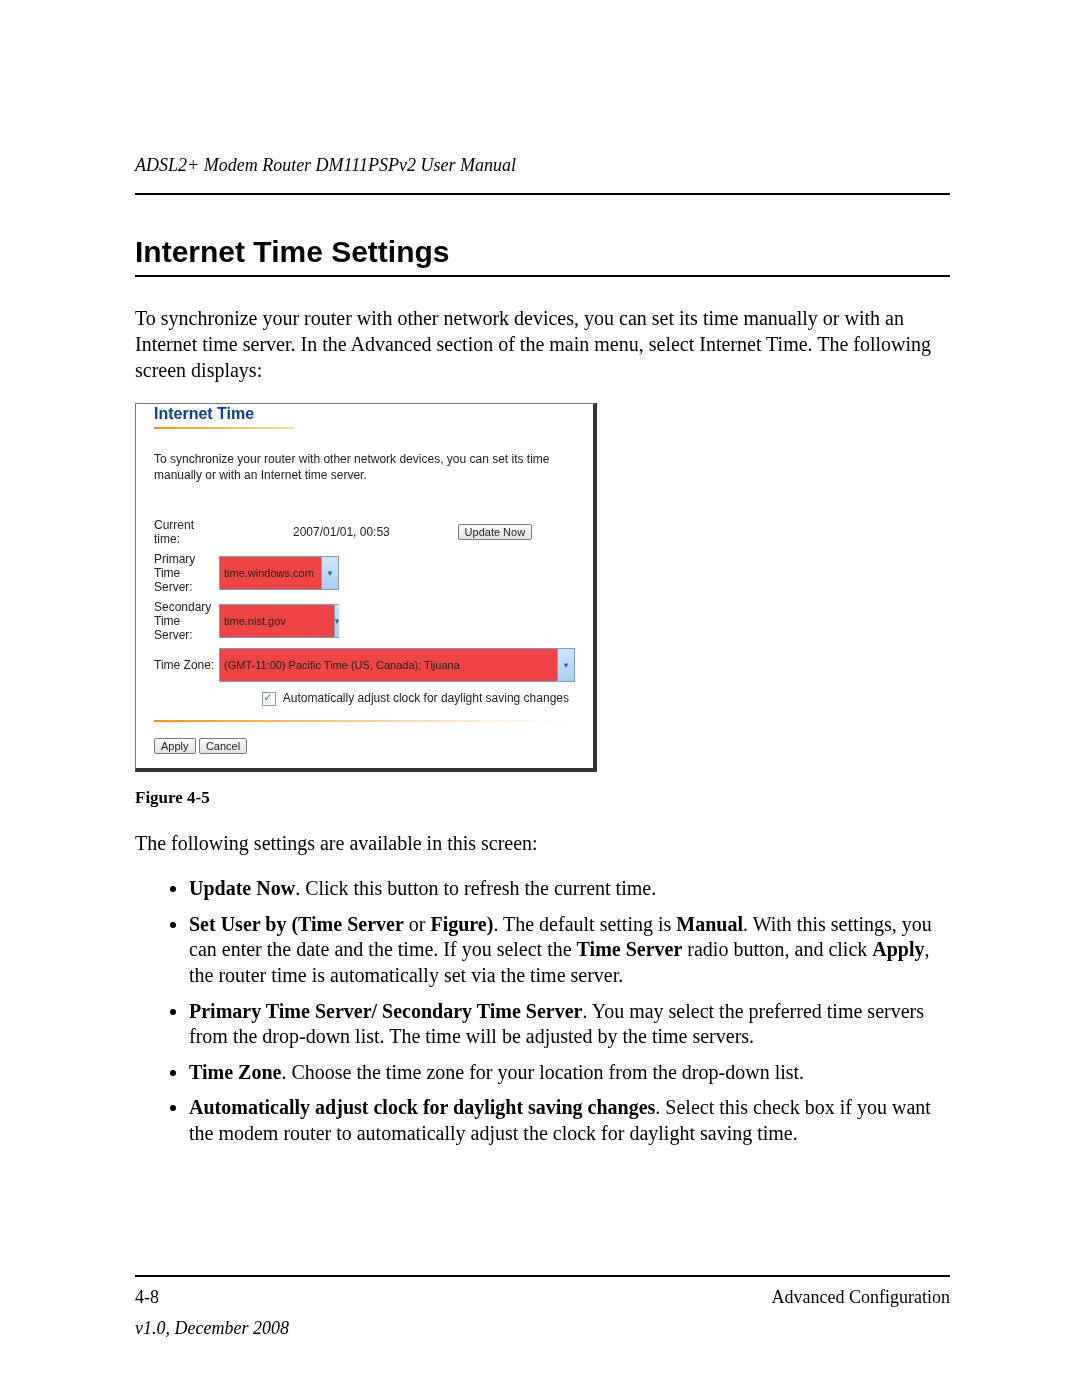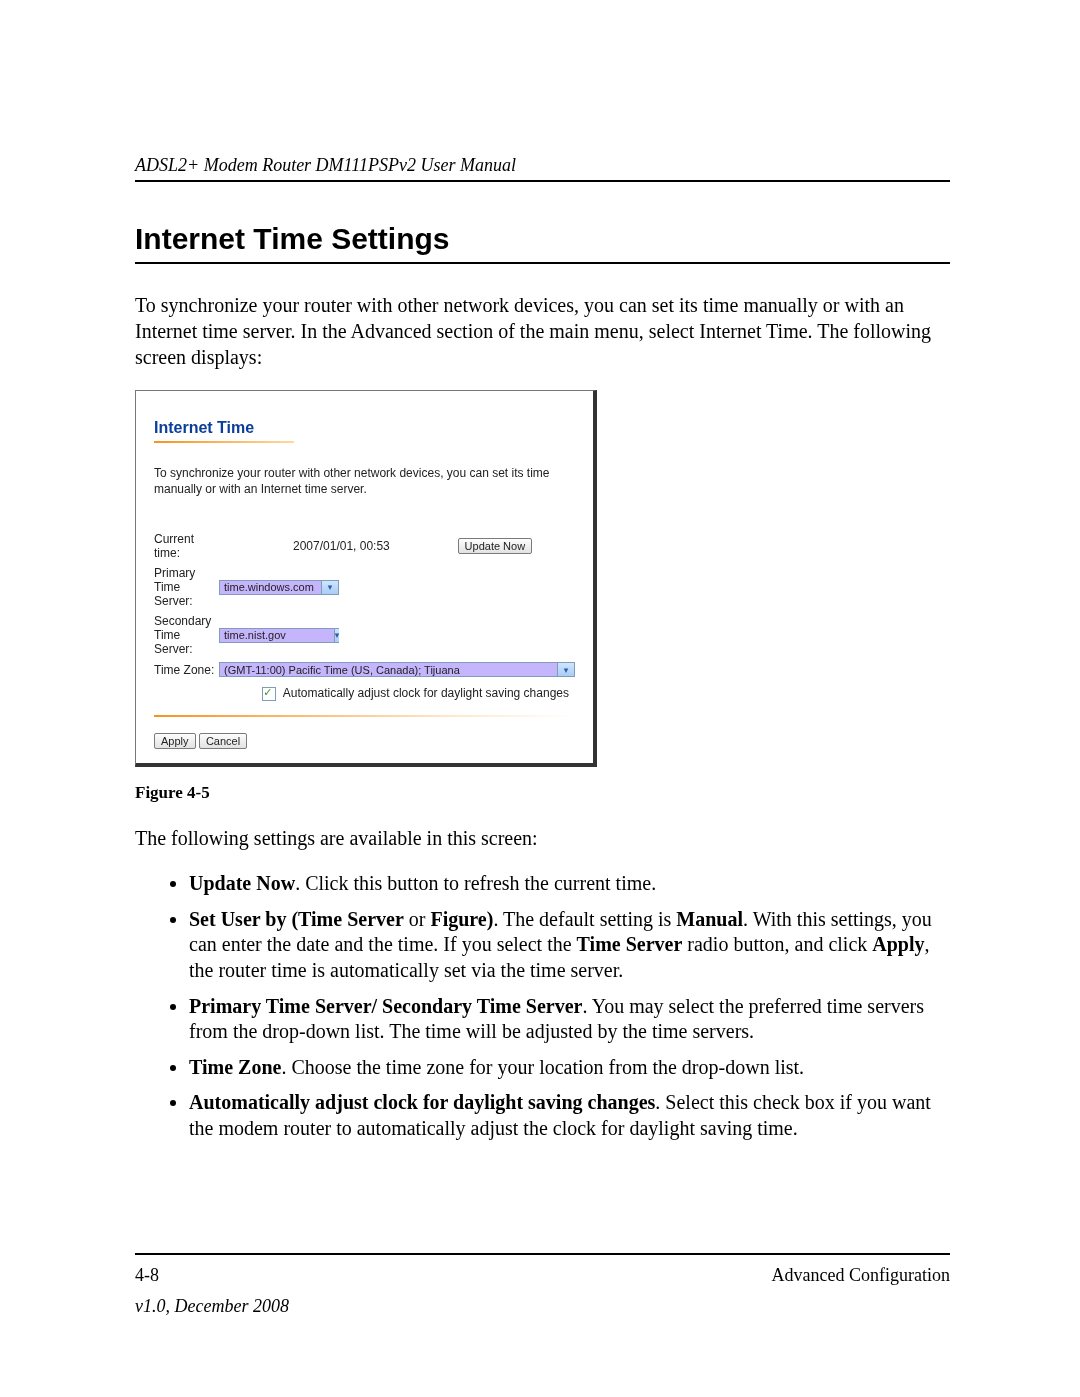--- a/index.html
+++ b/index.html
@@ -12,21 +12,21 @@
   .page {
     width: 1080px;
     height: 1397px;
     position: relative;
     box-sizing: border-box;
     padding: 155px 130px 0 135px;
   }
   .running-head {
     font-style: italic;
     font-size: 18px;
-    margin-bottom: 4px;
+    margin-bottom: 17px;
   }
   .head-rule, .foot-rule {
     border: none;
     border-top: 2px solid #000;
     margin: 0;
   }
   .section-title {
     font-family: Arial, Helvetica, sans-serif;
     font-weight: bold;
     font-size: 30px;
@@ -54,21 +54,21 @@
     font-size: 20px;
   }
   ul.settings li {
     margin-bottom: 10px;
     line-height: 1.28;
   }
   .footer {
     position: absolute;
     left: 135px;
     right: 130px;
-    bottom: 80px;
+    bottom: 58px;
   }
   .footer-rule {
     border: none;
     border-top: 2px solid #000;
     margin: 0 0 10px 0;
   }
   .footer-row {
     display: flex;
     justify-content: space-between;
     font-size: 18px;
@@ -80,21 +80,21 @@
     margin-top: 10px;
   }
 
   
   .shot-wrap {
     width: 462px;
     border: 1px solid #777;
     border-right: 4px solid #333;
     border-bottom: 4px solid #333;
     box-sizing: border-box;
-    padding: 28px 14px 14px 18px;
+    padding: 1px 14px 14px 18px;
     font-family: Arial, Helvetica, sans-serif;
     font-size: 12px;
     color: #222;
     background: #fff;
     margin-top: 4px;
   }
   .shot-title {
     color: #0a3e9a;
     font-weight: bold;
     font-size: 16px;
@@ -124,22 +124,22 @@
   .xp-btn {
     display: inline-block;
     border: 1px solid #7b7b7b;
     background: linear-gradient(#fdfdfd, #e2e2e2);
     padding: 1px 6px;
     font-size: 11px;
     border-radius: 2px;
   }
   .xp-input {
     border: 1px solid #7f9db9;
-    background: #c4b5fd;
-    height: 15px;
+    background: #ef4444;
+    height: 34px;
     display: inline-flex;
     align-items: center;
     justify-content: space-between;
     box-sizing: border-box;
     font-size: 11px;
     padding-left: 4px;
   }
   .xp-drop {
     width: 16px;
     height: 100%;

